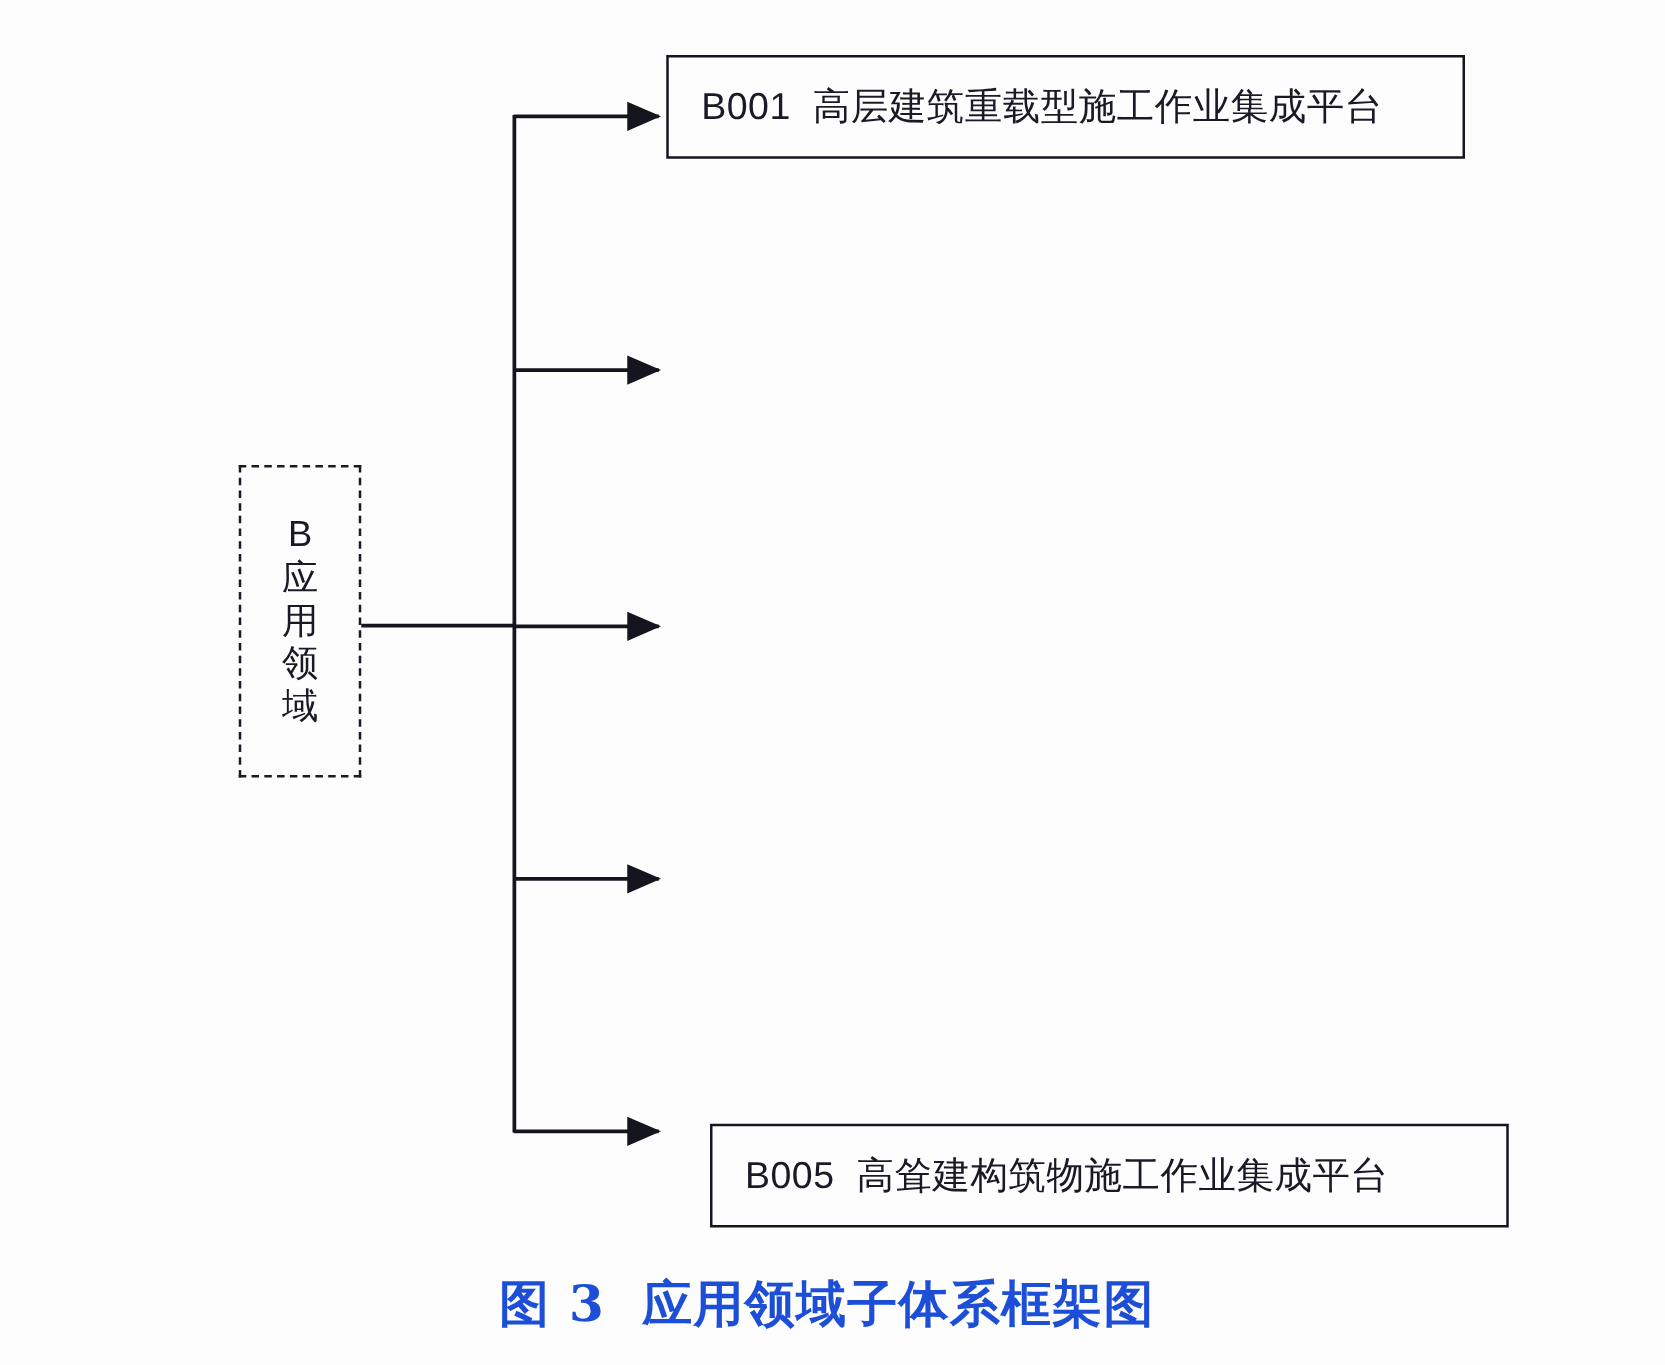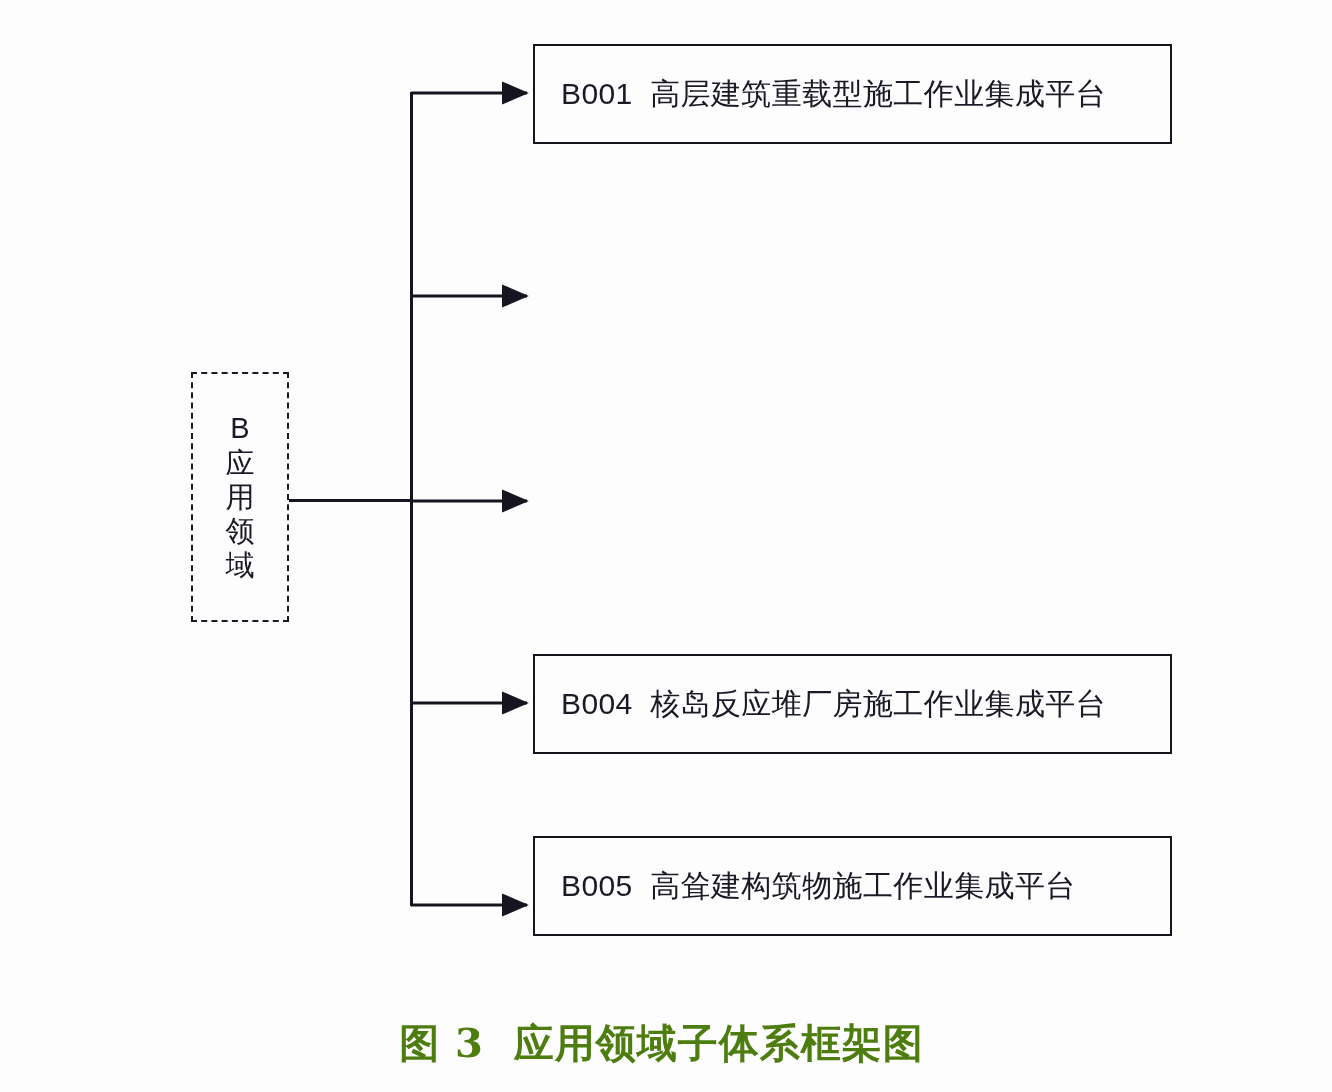--- a/index.html
+++ b/index.html
@@ -54,21 +54,21 @@
     white-space: pre;
   }
   .root-label .ch {
     display: block;
     text-align: center;
   }
   .leaf-box {
     position: absolute;
     left: 533px;
     width: 639px;
-    height: 100px;
+    height: 83px;
     border: 2.5px solid #15151f;
     box-sizing: border-box;
     background: #fdfdfd;
     display: flex;
     align-items: center;
     padding-left: 26px;
     box-sizing: border-box;
   }
   .leaf-text {
     font-size: 30px;
@@ -77,21 +77,21 @@
     white-space: pre;
   }
   .caption {
     position: absolute;
     left: 0;
     top: 1016px;
     width: 1323px;
     text-align: center;
     font-size: 40px;
     font-weight: bold;
-    color: #4d7c0f;
+    color: #1d4ed8;
     letter-spacing: 1px;
     white-space: pre;
     font-family: "DejaVu Serif", "Liberation Serif", serif;
   }
 </style>
 </head>
 <body>
 
 <div id="canvas">
 
@@ -122,23 +122,20 @@
       <span class="ch">域</span>
     </div>
   </div>
 
   <div class="leaf-box" style="top:44px;">
     <span class="leaf-text">B001  高层建筑重载型施工作业集成平台</span>
   </div>
 
 
 
-  <div class="leaf-box" style="top:654px;">
-    <span class="leaf-text">B004  核岛反应堆厂房施工作业集成平台</span>
-  </div>
 
-  <div class="leaf-box" style="top:836px;">
+  <div class="leaf-box" style="top:899px;margin-left:35px;">
     <span class="leaf-text">B005  高耸建构筑物施工作业集成平台</span>
   </div>
 
   <div class="caption">图 3  应用领域子体系框架图</div>
 
 </div>
 
 </body></html>

